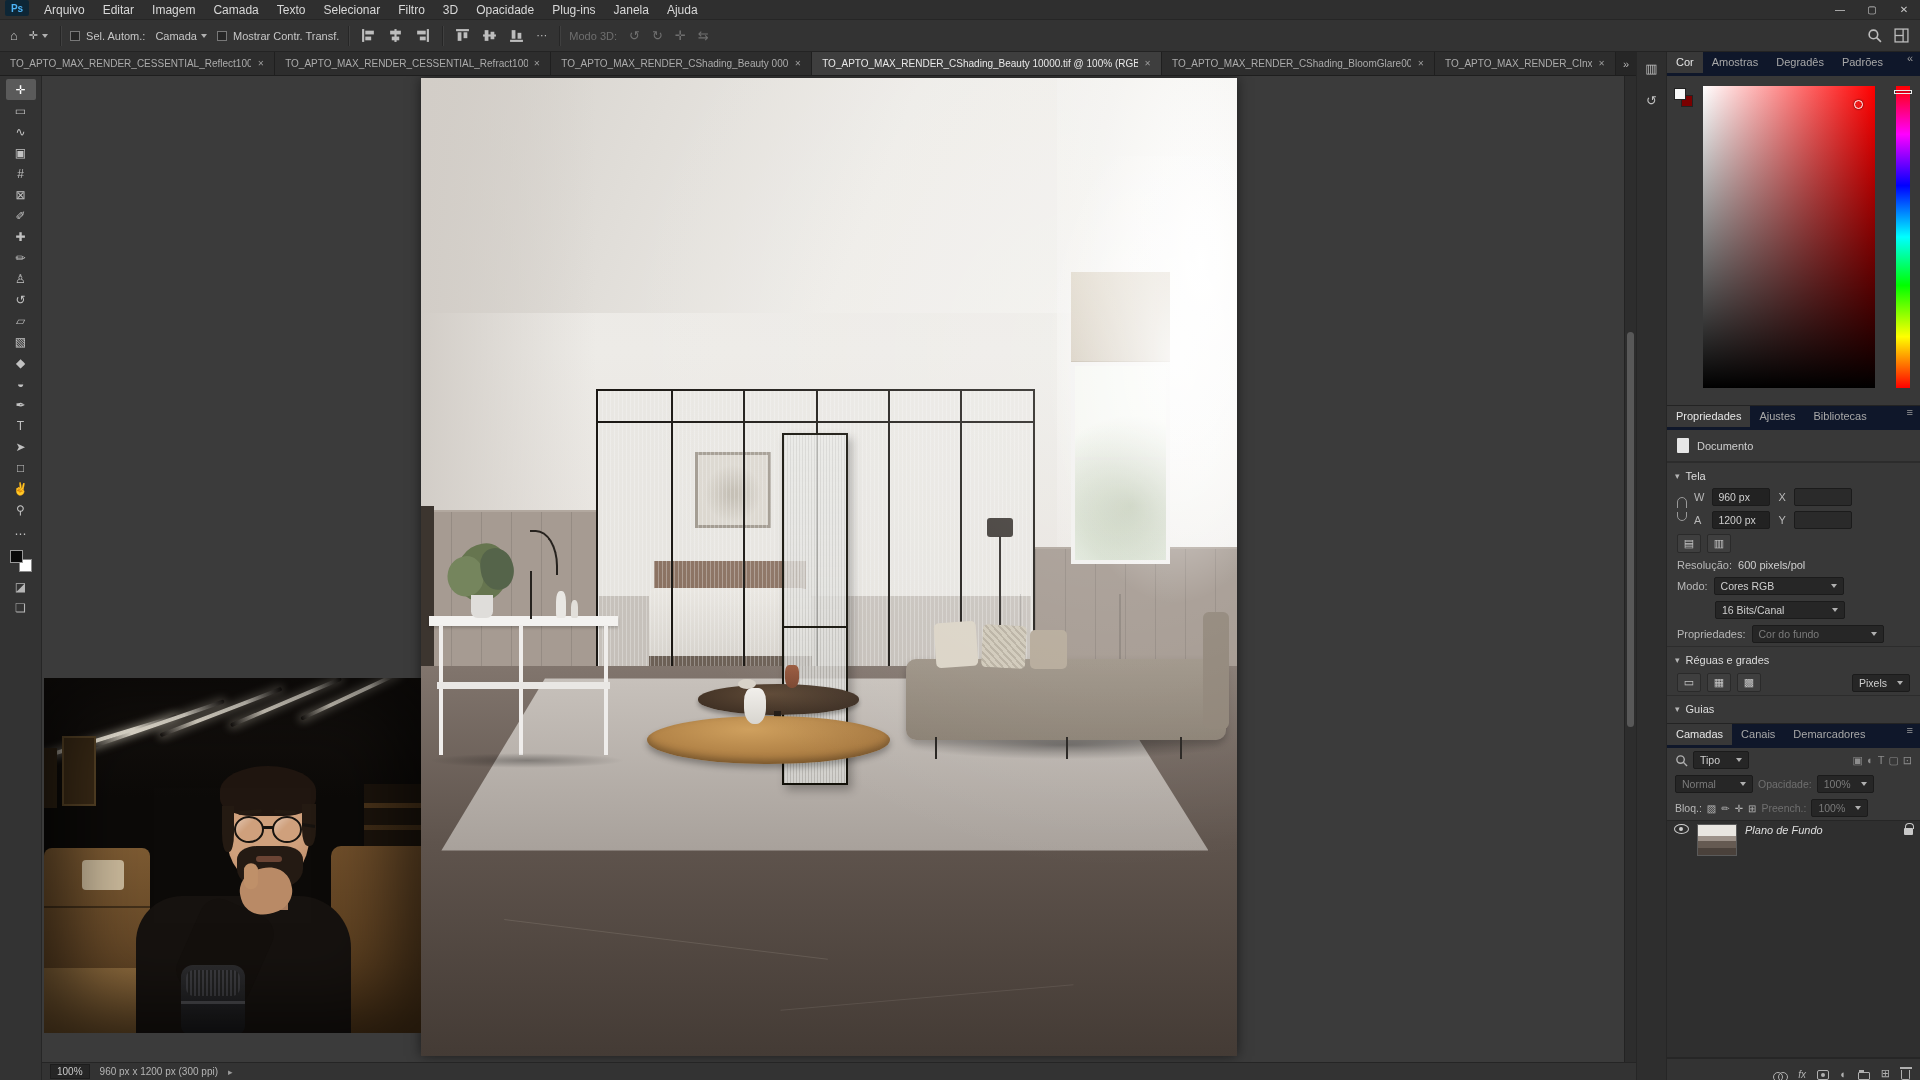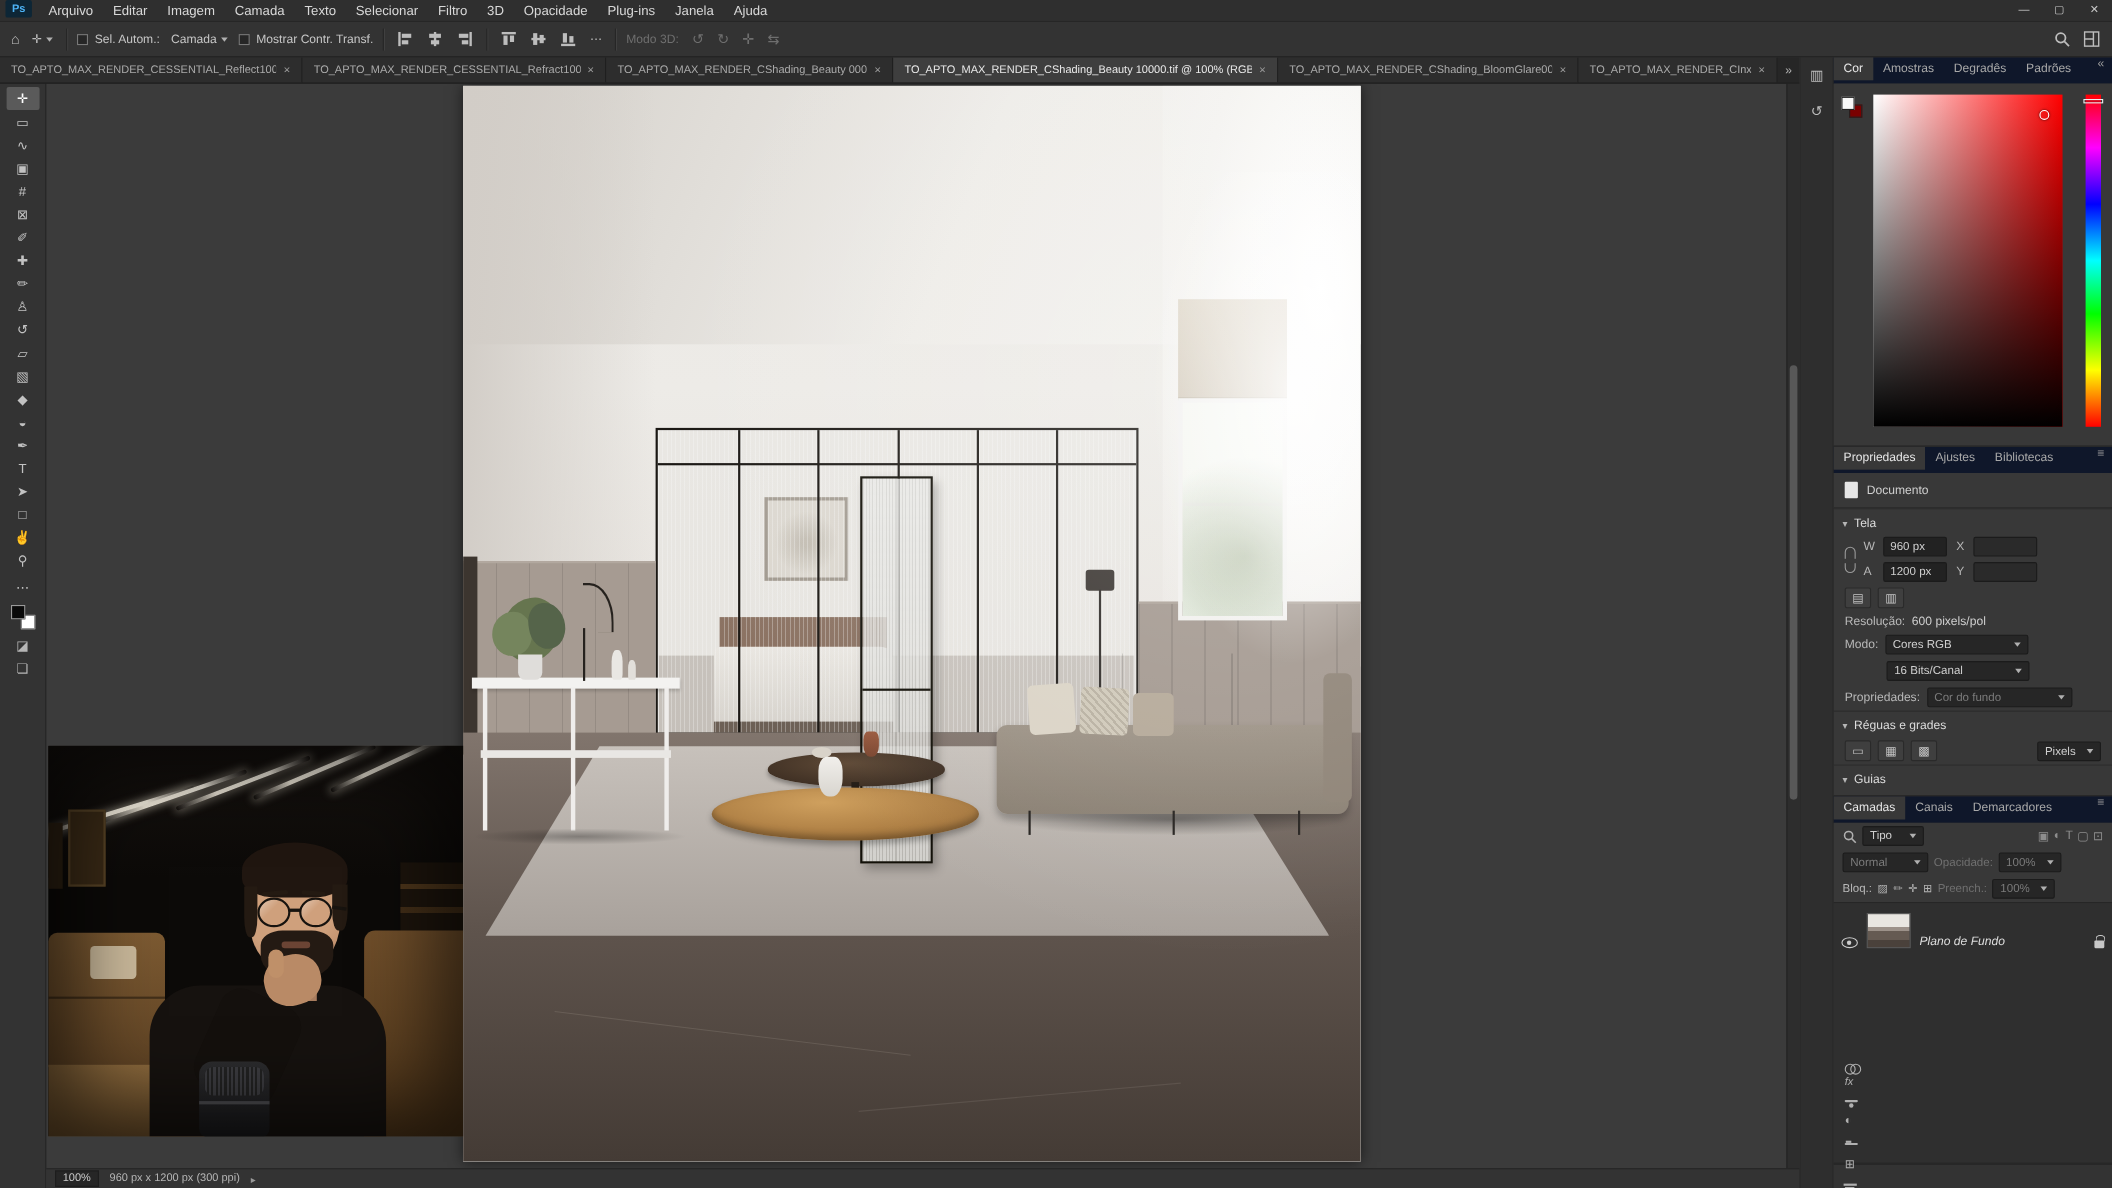--- a/index.html
+++ b/index.html
@@ -253,32 +253,32 @@
   .chain::after { content:""; position:absolute; left:-2px; top:10px; width:12px; height:4px; background:#383838; }
   .dims-grid { display:grid; grid-template-columns:auto auto auto auto; gap:5px 8px; align-items:center; }
 
   .layers-wrap { flex:1; display:flex; flex-direction:column; min-height:0; }
   .layers-body { flex:1; display:flex; flex-direction:column; min-height:0; background:#383838; font-size:10.5px; }
   .lr-row { display:flex; align-items:center; gap:5px; padding:3px 8px; }
   .filter-icons { margin-left:auto; display:flex; gap:4px; color:#8d8d8d; font-size:11px; }
   .search-svg { width:13px; height:13px; stroke:#b0b0b0; fill:none; stroke-width:1.5; }
   .lock-icons { display:flex; gap:5px; color:#b5b5b5; font-size:10px; align-items:center; }
   .layer-list { flex:1; background:#2f2f2f; border-top:1px solid #262626; border-bottom:1px solid #262626; padding-top:3px; }
-  .layer-row { display:flex; align-items:flex-end; gap:8px; height:38px; padding:0 7px; }
+  .layer-row { display:flex; align-items:flex-start; gap:8px; height:38px; padding:0 7px; }
   .eye { width:15px; height:10px; border:1.5px solid #cdcdcd; border-radius:50%; position:relative; }
   .eye::after { content:""; position:absolute; left:4px; top:1.5px; width:4px; height:4px; background:#cdcdcd; border-radius:50%; }
   .layer-thumb { width:40px; height:32px; border:1px solid #5a5a5a;
     background:linear-gradient(#e9e6e1 0 38%, #9c9189 38% 52%, #655a52 52% 78%, #4a413b 78%); }
   .layer-name { font-style:italic; color:#dedede; font-size:11px; }
   .lock { width:9px; height:7px; background:#c8c8c8; border-radius:1px; position:relative; margin-top:4px; }
   .lock::before { content:""; position:absolute; left:1px; top:-5px; width:7px; height:5px;
     border:1.4px solid #c8c8c8; border-bottom:none; border-radius:4px 4px 0 0; }
   .layer-lock { margin-left:auto; }
   .layers-footer { height:22px; background:#333; border-top:1px solid #262626; display:flex;
-    align-items:flex-start; justify-content:flex-end; gap:11px; padding:0 10px; color:#b0b0b0; font-size:11px;flex-direction:column; }
+    align-items:flex-end; justify-content:flex-end; gap:11px; padding:0 10px; color:#b0b0b0; font-size:11px; }
   .ic-chain { width:14px; height:8px; position:relative; }
   .ic-chain::before, .ic-chain::after { content:""; position:absolute; top:0; width:8px; height:8px;
     border:1.3px solid currentColor; border-radius:50%; }
   .ic-chain::before { left:0; } .ic-chain::after { left:5px; }
   .ic-fx { font-style:italic; font-size:10px; }
   .ic-mask { width:12px; height:10px; border:1.2px solid currentColor; border-radius:2px; position:relative; }
   .ic-mask::after { content:""; position:absolute; left:3px; top:2px; width:4px; height:4px; border-radius:50%; background:currentColor; }
   .ic-folder { width:12px; height:8px; border:1.2px solid currentColor; border-radius:1px; position:relative; margin-top:3px; }
   .ic-folder::before { content:""; position:absolute; left:0; top:-3px; width:5px; height:2px; background:currentColor; }
   .ic-trash { width:9px; height:10px; border:1.2px solid currentColor; border-top:none; border-radius:0 0 2px 2px; position:relative; margin-top:3px; }

